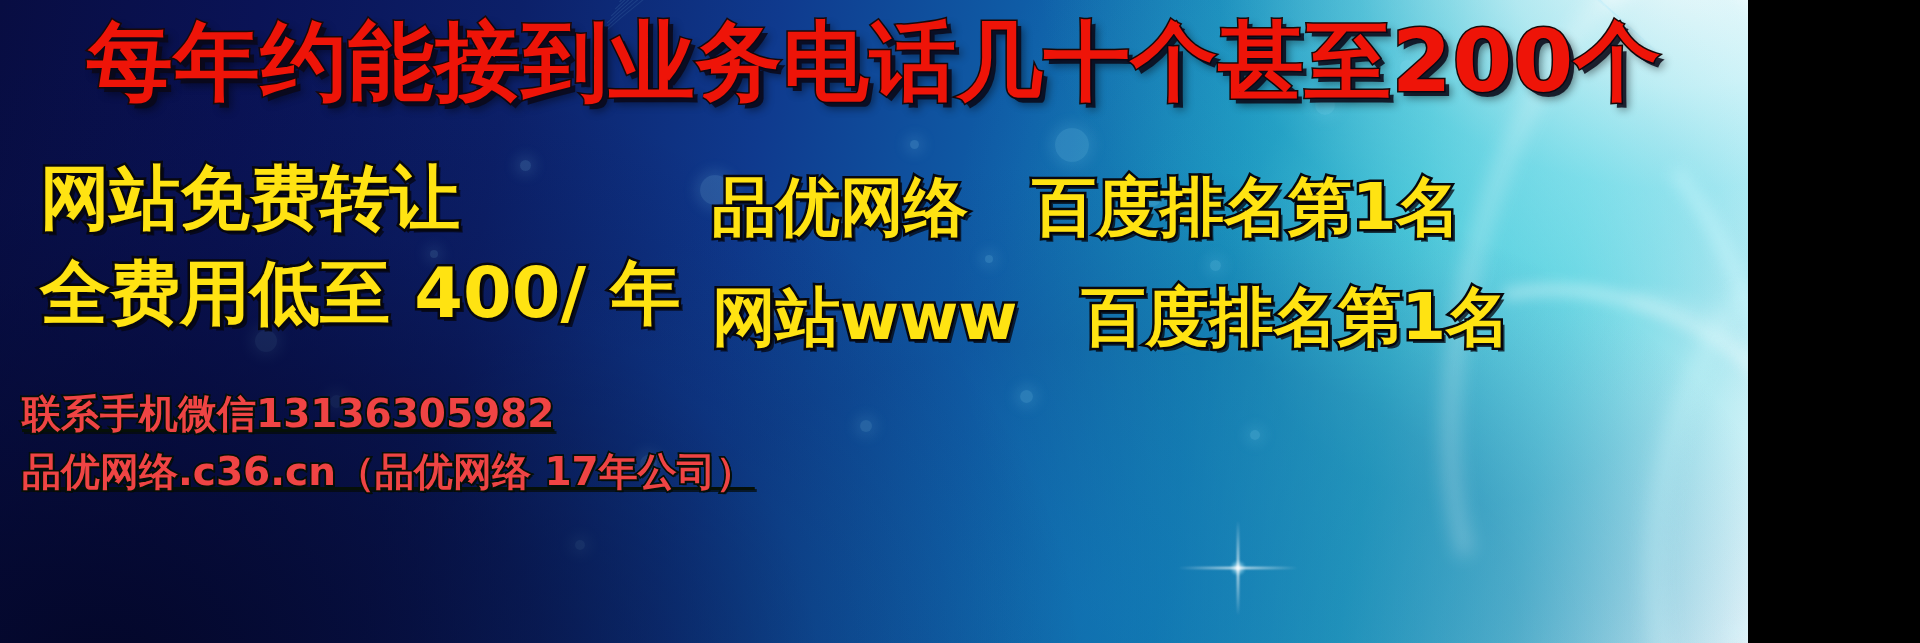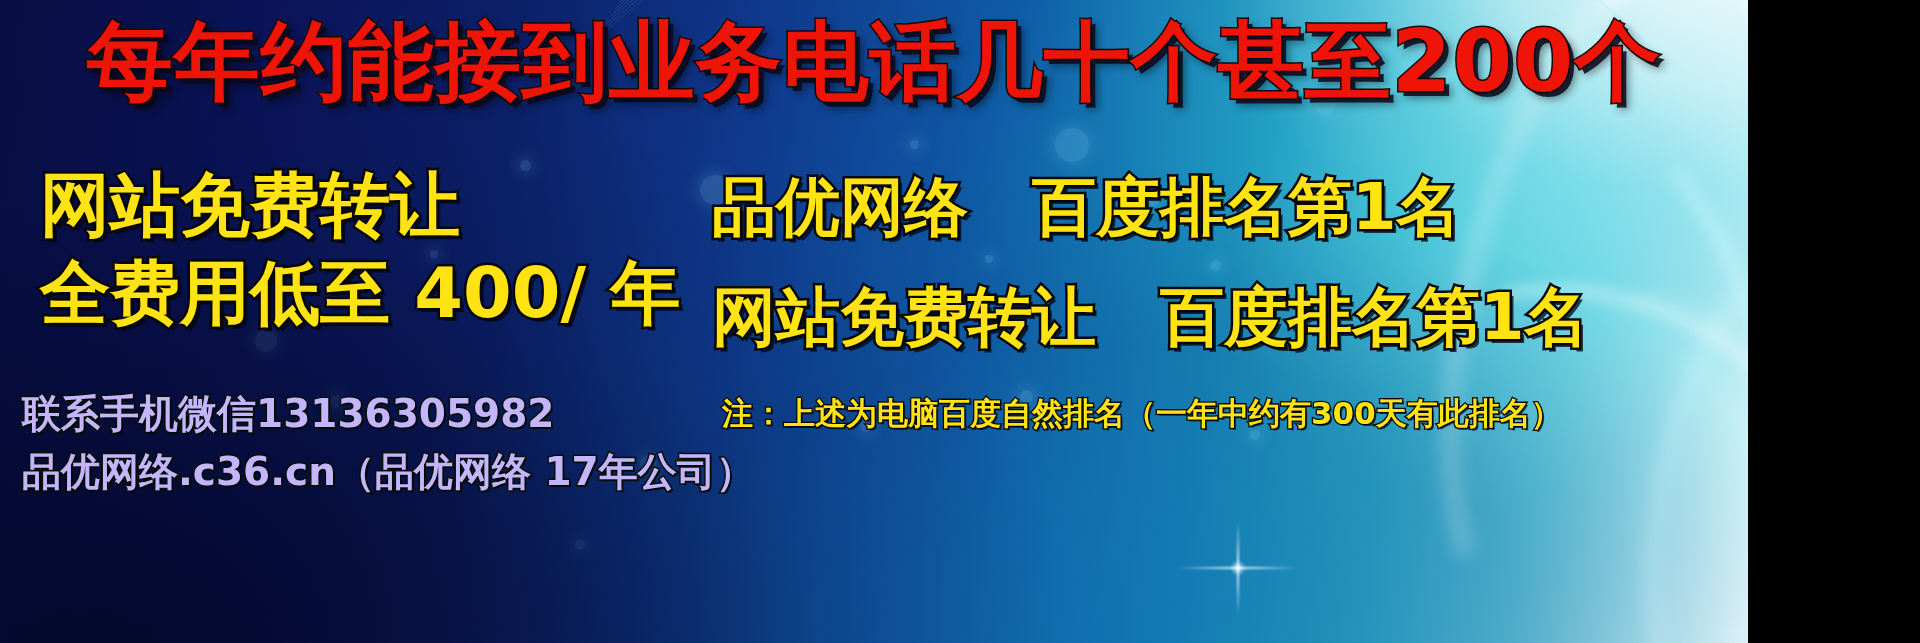--- a/index.html
+++ b/index.html
@@ -132,34 +132,35 @@
 
   
   .yellow-big{
     color:#ffe312;
     font-size:70px;
     -webkit-text-stroke:5px #08080e;
     paint-order:stroke fill;
     text-shadow:4px 4px 0 rgba(6,6,14,.75);
     font-family:"DejaVu Sans","Liberation Sans",sans-serif;
   }
-  #left-line1{left:40px;top:163px;margin-top:7px;}
+  #left-line1{left:40px;top:163px;}
   #left-line2{left:40px;top:258px;}
 
   #right-line1{left:712px;top:175px;font-size:64px;}
   #right-line2{left:712px;top:285px;font-size:64px;}
 
   
   .green{
-    color:#c4b5fd;
+    color:#ef4444;
     font-size:39px;
     -webkit-text-stroke:3px #061008;
     paint-order:stroke fill;
     text-shadow:2px 2px 0 rgba(4,10,6,.7);
     font-family:"DejaVu Sans","Liberation Sans",sans-serif;
+    text-decoration:underline;
   }
   #contact-phone{left:22px;top:394px;}
   #contact-site{left:22px;top:452px;}
 
   
   .note{
     color:#ffe312;
     font-size:31px;
     -webkit-text-stroke:2.6px #08080e;
     paint-order:stroke fill;
@@ -269,22 +270,21 @@
   <div class="star"></div>
 
   <div class="txt" id="headline">每年约能接到业务电话几十个甚至200个</div>
 
   <div class="txt yellow-big" id="left-line1">网站免费转让</div>
 
   <div class="txt yellow-big" id="left-line2">全费用低至 400/ 年</div>
 
   <div class="txt yellow-big" id="right-line1">品优网络　百度排名第1名</div>
 
-  <div class="txt yellow-big" id="right-line2">网站免费转让　百度排名第1名</div>
+  <div class="txt yellow-big" id="right-line2">网站www　百度排名第1名</div>
 
   <div class="txt green" id="contact-phone">联系手机微信13136305982</div>
 
   <div class="txt green" id="contact-site">品优网络.c36.cn（品优网络 17年公司）</div>
 
-  <div class="txt note" id="note-line1">注：上述为电脑百度自然排名（一年中约有300天有此排名）</div>
 
 
 </div>
 
 </body></html>

